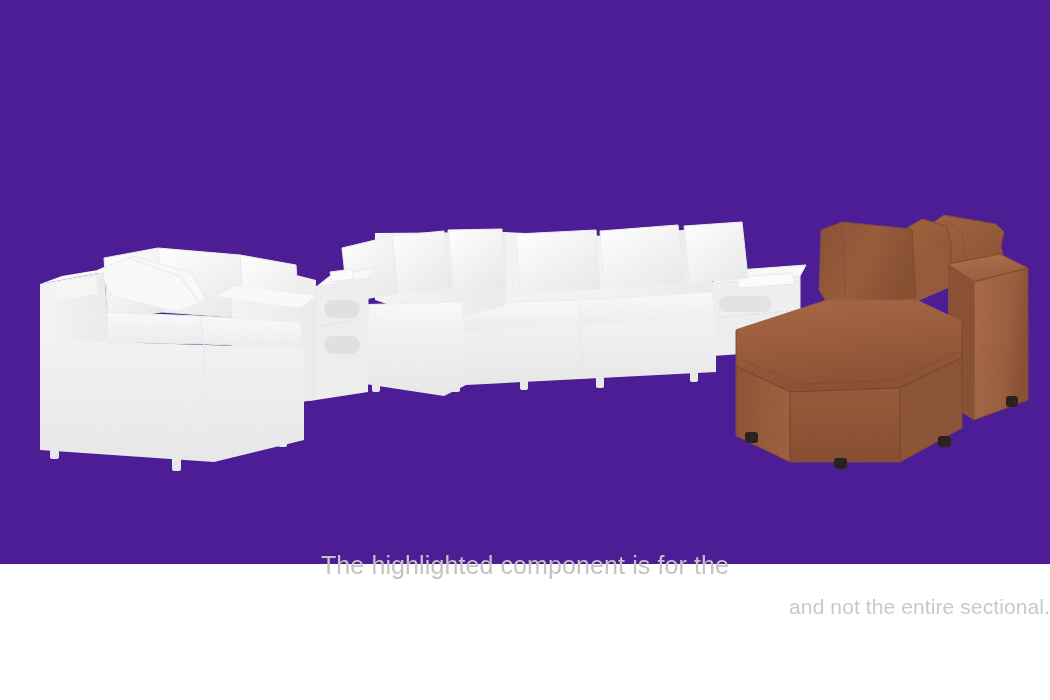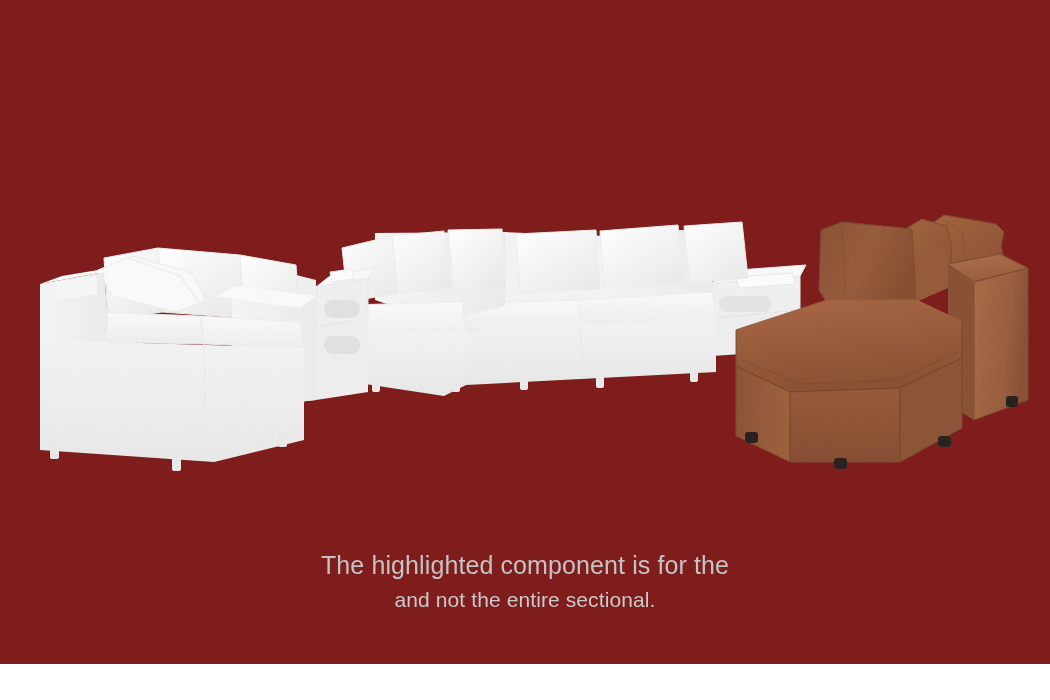--- a/index.html
+++ b/index.html
@@ -10,22 +10,22 @@
   body {
     width: 1050px;
     height: 700px;
     font-family: "Liberation Sans", sans-serif;
     overflow: hidden;
     position: relative;
   }
   #stage {
     position: relative;
     width: 1050px;
-    height: 664px;
-    background: #7f1d1d;
+    height: 564px;
+    background: #4c1d95;
   }
   #sofa-illustration {
     position: absolute;
     left: 0;
     top: 0;
     width: 1050px;
     height: 520px;
   }
   #caption-block {
     position: absolute;
@@ -51,21 +51,22 @@
     white-space: nowrap;
     margin-top: 2px;
   }
   .caption-line-3 {
     font-size: 21px;
     font-weight: 400;
     color: #c9c9c9;
     letter-spacing: 0.1px;
     line-height: 30px;
     white-space: nowrap;
-    margin-top: 3px;
+    margin-top: 10px;
+    text-align: right;
   }
 </style>
 </head>
 <body>
 
 <div id="stage">
 
   <svg id="sofa-illustration" viewBox="0 0 1050 520" preserveAspectRatio="xMidYMid meet" xmlns="http://www.w3.org/2000/svg">
     <defs>
 

